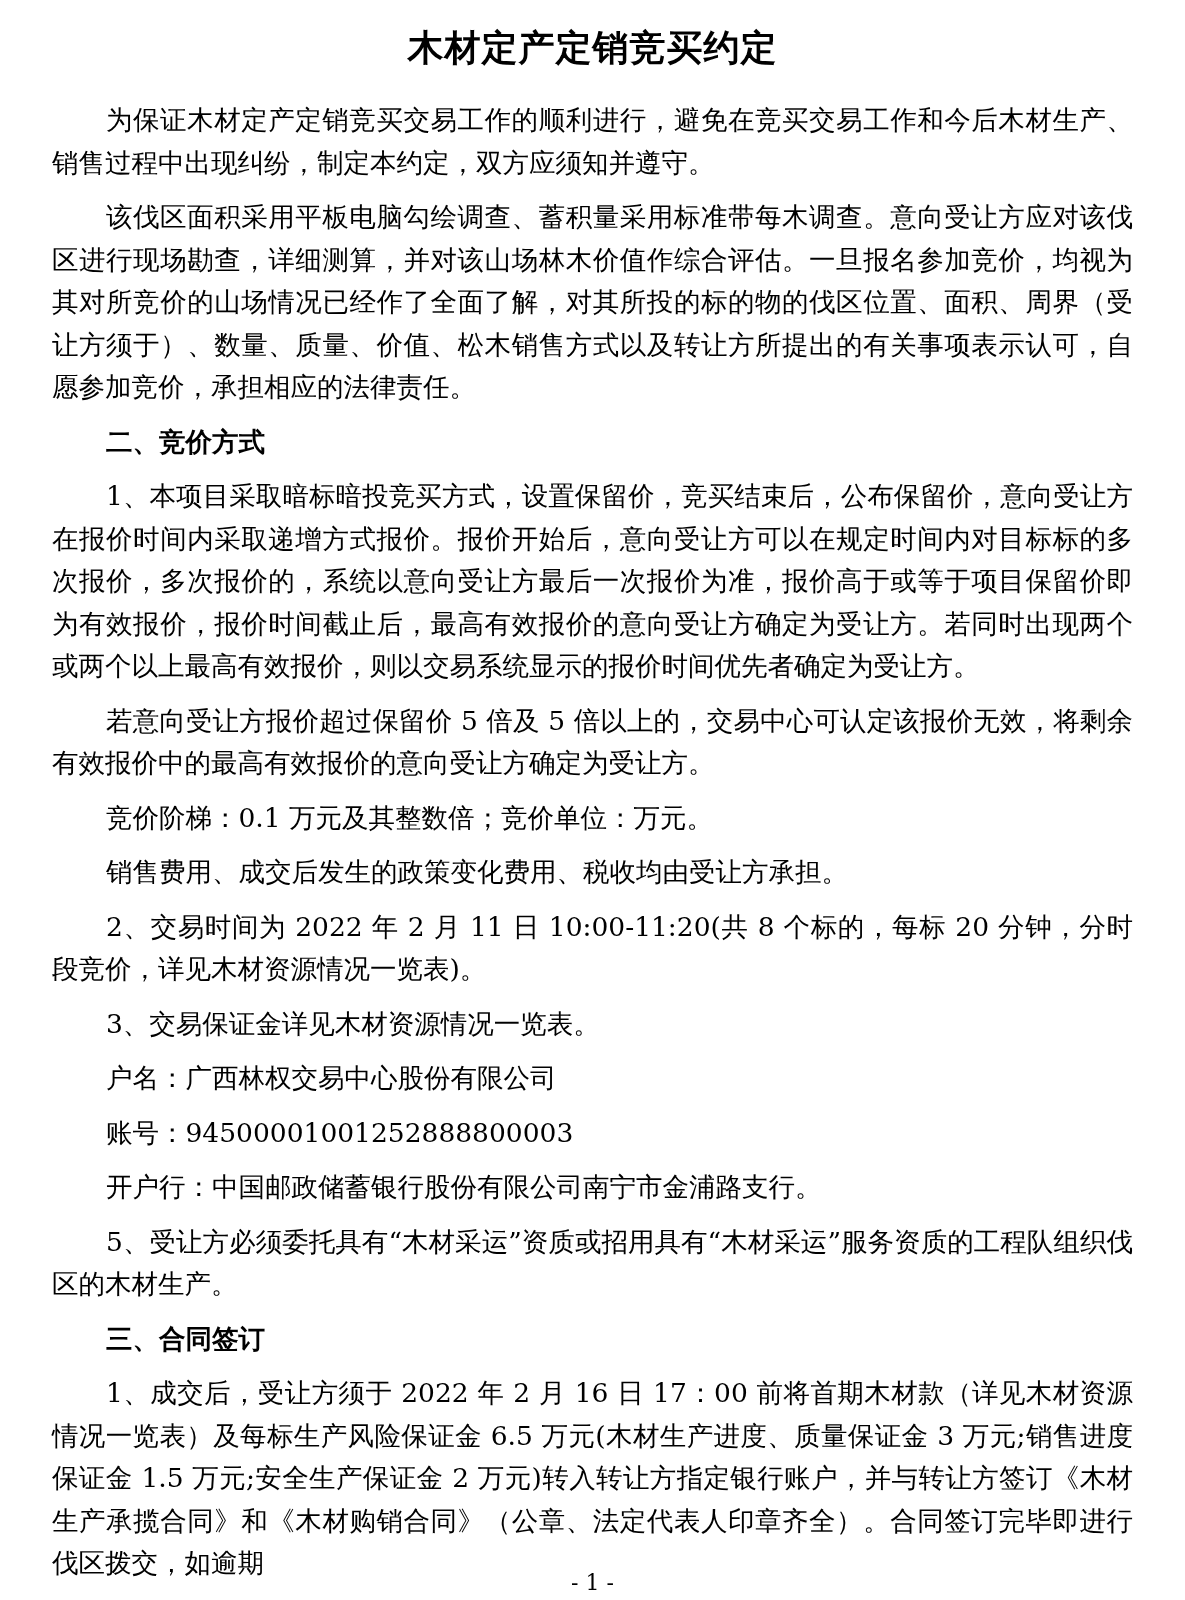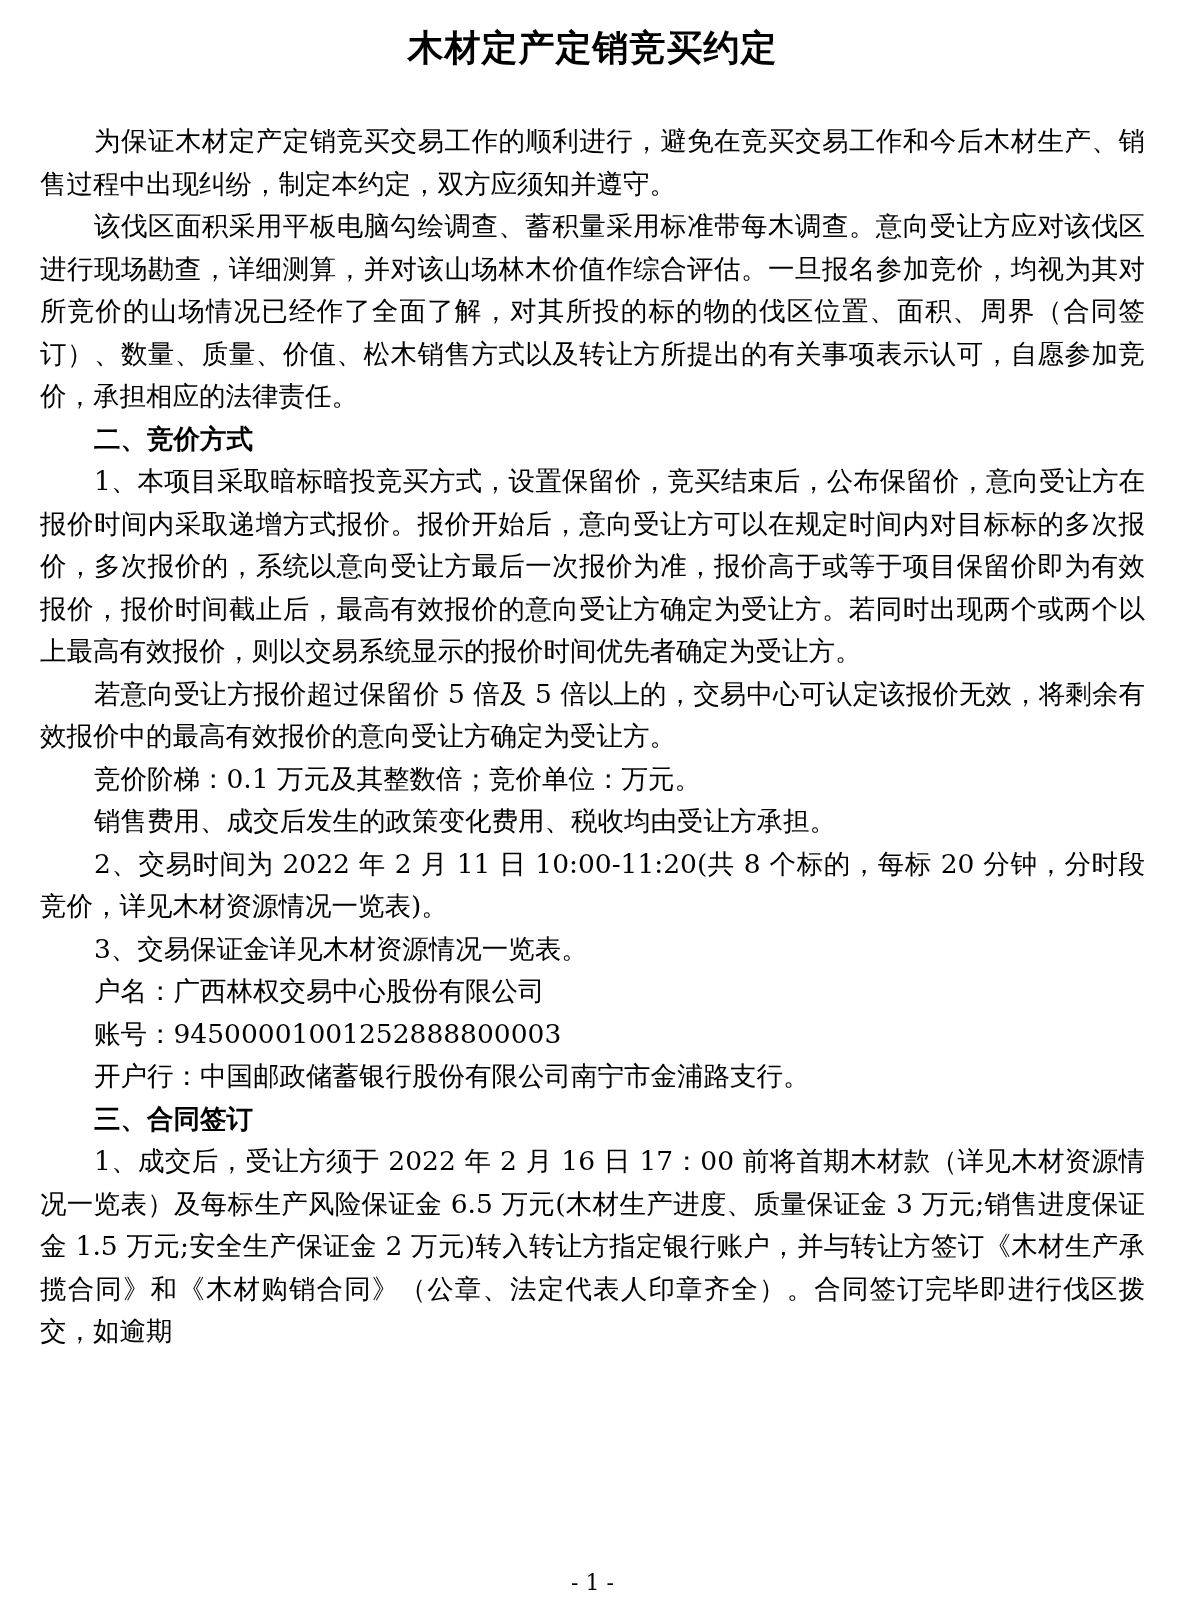--- a/index.html
+++ b/index.html
@@ -12,30 +12,30 @@
     width: 1185px;
     height: 1600px;
     margin: 0 auto;
     background: #ffffff;
     box-sizing: border-box;
     padding: 22px 40px 0 40px;
     color: #000000;
     overflow: hidden;
   }
   .doc-title {
-    margin: 0 0 46px 0;
+    margin: 0 0 25px 0;
     font-family: "DejaVu Sans", "Liberation Sans", sans-serif;
     font-weight: 700;
     font-size: 36px;
     line-height: 52px;
     text-align: center;
     letter-spacing: 1px;
   }
   .para {
-    margin: 0;
+    margin: 12px;
     font-size: 26.5px;
     line-height: 42.5px;
     text-indent: 54px;
     text-align: justify;
     text-justify: inter-ideograph;
     text-align-last: left;
     word-break: break-all;
   }
   .para.b {
     font-family: "DejaVu Serif", "Liberation Serif", serif;
@@ -58,29 +58,30 @@
   }
 </style>
 </head>
 <body>
 
 <div class="page">
 
   <h1 class="doc-title">木材定产定销竞买约定</h1>
 
   <p class="para b">为保证木材定产定销竞买交易工作的顺利进行，避免在竞买交易工作和今后木材生产、销售过程中出现纠纷，制定本约定，双方应须知并遵守。</p>
-  <p class="para b">该伐区面积采用平板电脑勾绘调查、蓄积量采用标准带每木调查。意向受让方应对该伐区进行现场勘查，详细测算，并对该山场林木价值作综合评估。一旦报名参加竞价，均视为其对所竞价的山场情况已经作了全面了解，对其所投的标的物的伐区位置、面积、周界（合同签订）、数量、质量、价值、松木销售方式以及转让方所提出的有关事项表示认可，自愿参加竞价，承担相应的法律责任。</p>
+  <p class="para b">该伐区面积采用平板电脑勾绘调查、蓄积量采用标准带每木调查。意向受让方应对该伐区进行现场勘查，详细测算，并对该山场林木价值作综合评估。一旦报名参加竞价，均视为其对所竞价的山场情况已经作了全面了解，对其所投的标的物的伐区位置、面积、周界（受让方须于）、数量、质量、价值、松木销售方式以及转让方所提出的有关事项表示认可，自愿参加竞价，承担相应的法律责任。</p>
   <p class="para h">二、竞价方式</p>
   <p class="para b">1、本项目采取暗标暗投竞买方式，设置保留价，竞买结束后，公布保留价，意向受让方在报价时间内采取递增方式报价。报价开始后，意向受让方可以在规定时间内对目标标的多次报价，多次报价的，系统以意向受让方最后一次报价为准，报价高于或等于项目保留价即为有效报价，报价时间截止后，最高有效报价的意向受让方确定为受让方。若同时出现两个或两个以上最高有效报价，则以交易系统显示的报价时间优先者确定为受让方。</p>
   <p class="para b">若意向受让方报价超过保留价 5 倍及 5 倍以上的，交易中心可认定该报价无效，将剩余有效报价中的最高有效报价的意向受让方确定为受让方。</p>
   <p class="para b">竞价阶梯：0.1 万元及其整数倍；竞价单位：万元。</p>
   <p class="para b">销售费用、成交后发生的政策变化费用、税收均由受让方承担。</p>
   <p class="para b">2、交易时间为 2022 年 2 月 11 日 10:00-11:20(共 8 个标的，每标 20 分钟，分时段竞价，详见木材资源情况一览表)。</p>
   <p class="para b">3、交易保证金详见木材资源情况一览表。</p>
   <p class="para b">户名：广西林权交易中心股份有限公司</p>
   <p class="para b">账号：94500001001252888800003</p>
   <p class="para b">开户行：中国邮政储蓄银行股份有限公司南宁市金浦路支行。</p>
+  <p class="para b">5、受让方必须委托具有“木材采运”资质或招用具有“木材采运”服务资质的工程队组织伐区的木材生产。</p>
   <p class="para h">三、合同签订</p>
   <p class="para b">1、成交后，受让方须于 2022 年 2 月 16 日 17：00 前将首期木材款（详见木材资源情况一览表）及每标生产风险保证金 6.5 万元(木材生产进度、质量保证金 3 万元;销售进度保证金 1.5 万元;安全生产保证金 2 万元)转入转让方指定银行账户，并与转让方签订《木材生产承揽合同》和《木材购销合同》（公章、法定代表人印章齐全）。合同签订完毕即进行伐区拨交，如逾期</p>
 
   <div class="page-footer">- 1 -</div>
 
 </div>
 
 </body></html>

